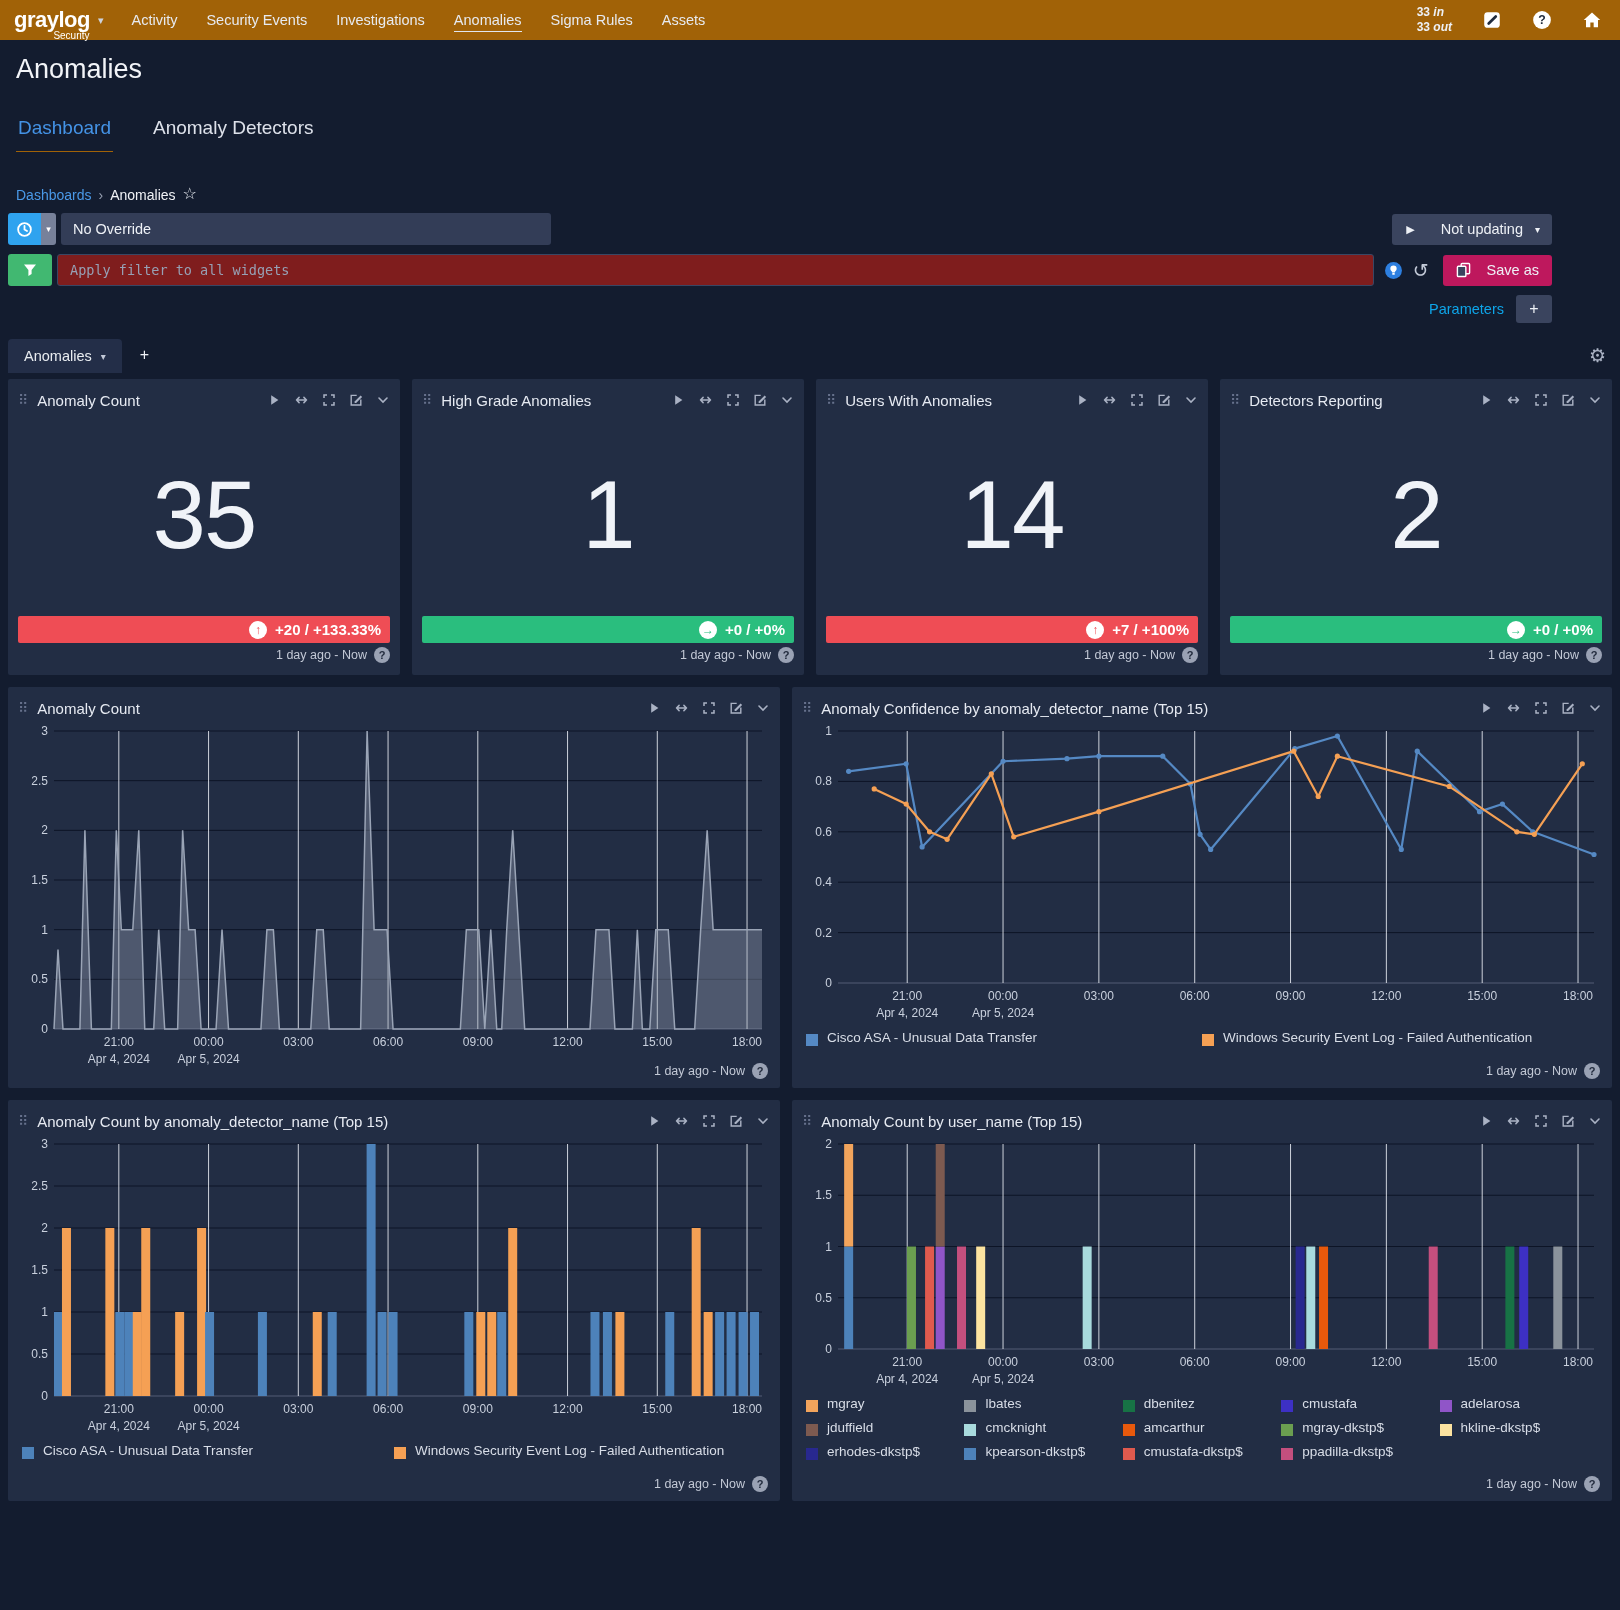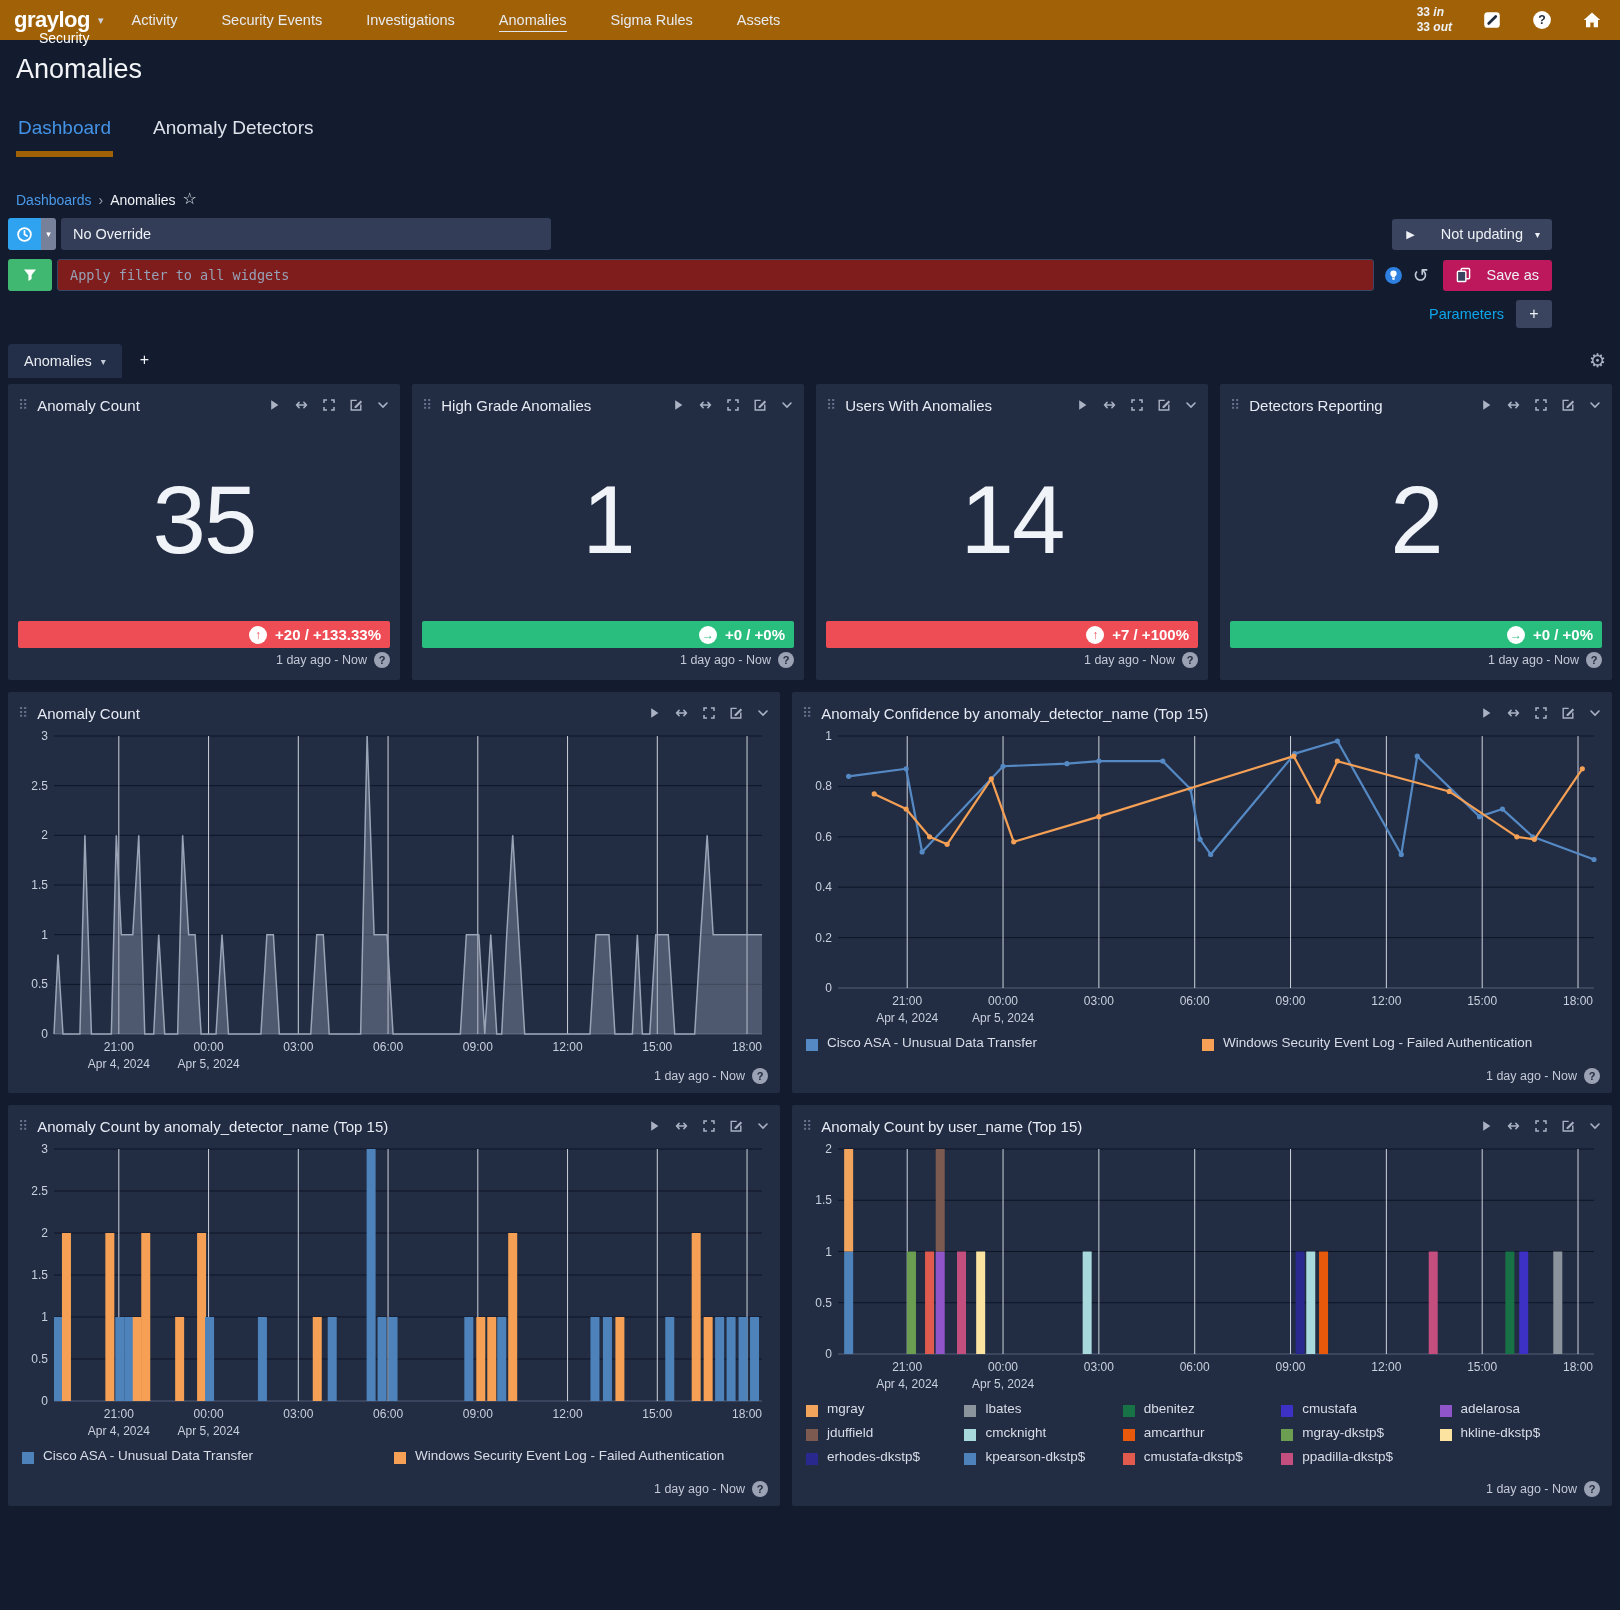--- a/index.html
+++ b/index.html
@@ -4,35 +4,35 @@
 <style>
   * { box-sizing: border-box; margin: 0; padding: 0; }
   html,body { width:1620px; background:#131c2f; color:#e7eaf1;
     font-family:"Liberation Sans", sans-serif; }
   body { height:1610px; overflow:hidden; }
 
   
   .topnav { height:40px; background:#a16207; display:flex; align-items:center; padding:0 18px 0 14px; }
   .brand { display:flex; align-items:flex-start; position:relative; margin-right:28px; cursor:pointer; }
   .brand-text { font-size:22px; font-weight:bold; color:#fff; letter-spacing:-0.5px; line-height:1; }
-  .brand-sub { position:absolute; right:14px; top:21px; font-size:14px; color:#fff; }
+  .brand-sub { position:absolute; right:14px; top:21px; font-size:10px; color:#fff; }
   .brand .caret { color:#cdd3de; font-size:11px; margin-left:8px; margin-top:5px; }
-  .nav-items { display:flex; gap:44px; font-size:14.5px; color:#e7eaf0; }
+  .nav-items { display:flex; gap:29px; font-size:14.5px; color:#e7eaf0; }
   .nav-item { cursor:pointer; padding:4px 0; }
   .nav-item.active { border-bottom:1.5px solid #e2e6ee; padding-bottom:3px; }
   .nav-right { margin-left:auto; display:flex; align-items:center; gap:30px; }
   .throughput { font-size:12px; font-weight:bold; color:#eef1f6; line-height:1.25; text-align:left; }
   .throughput i { font-weight:bold; }
   .nav-icon { width:20px; height:20px; display:inline-flex; cursor:pointer; }
 
   
   .page-title { margin:14px 16px 0; font-size:27px; font-weight:400; color:#f2f4f8; }
   .page-tabs { display:flex; gap:38px; margin:32px 16px 0; font-size:19px; }
   .page-tab { padding:0 2px 12px; cursor:pointer; color:#dde1ea; }
-  .page-tab.active { color:#4493e6; border-bottom:6px solid #a16207; }
+  .page-tab.active { color:#4493e6; border-bottom:1px solid #a16207; }
   .breadcrumb { margin:32px 16px 10px; font-size:14px; display:flex; align-items:flex-end; gap:7px; }
   .breadcrumb .link { color:#4a99e8; cursor:pointer; }
   .breadcrumb .sep { color:#98a1b3; }
   .breadcrumb .current { color:#f0f2f6; }
   .breadcrumb .star { color:#e8ecf3; font-size:16px; cursor:pointer; }
 
   
   .controls { margin:0 68px 0 8px; }
   .crow { display:flex; align-items:center; margin-bottom:9px; position:relative; }
   .split-btn { display:flex; height:32px; border-radius:3px; overflow:hidden; cursor:pointer; }

